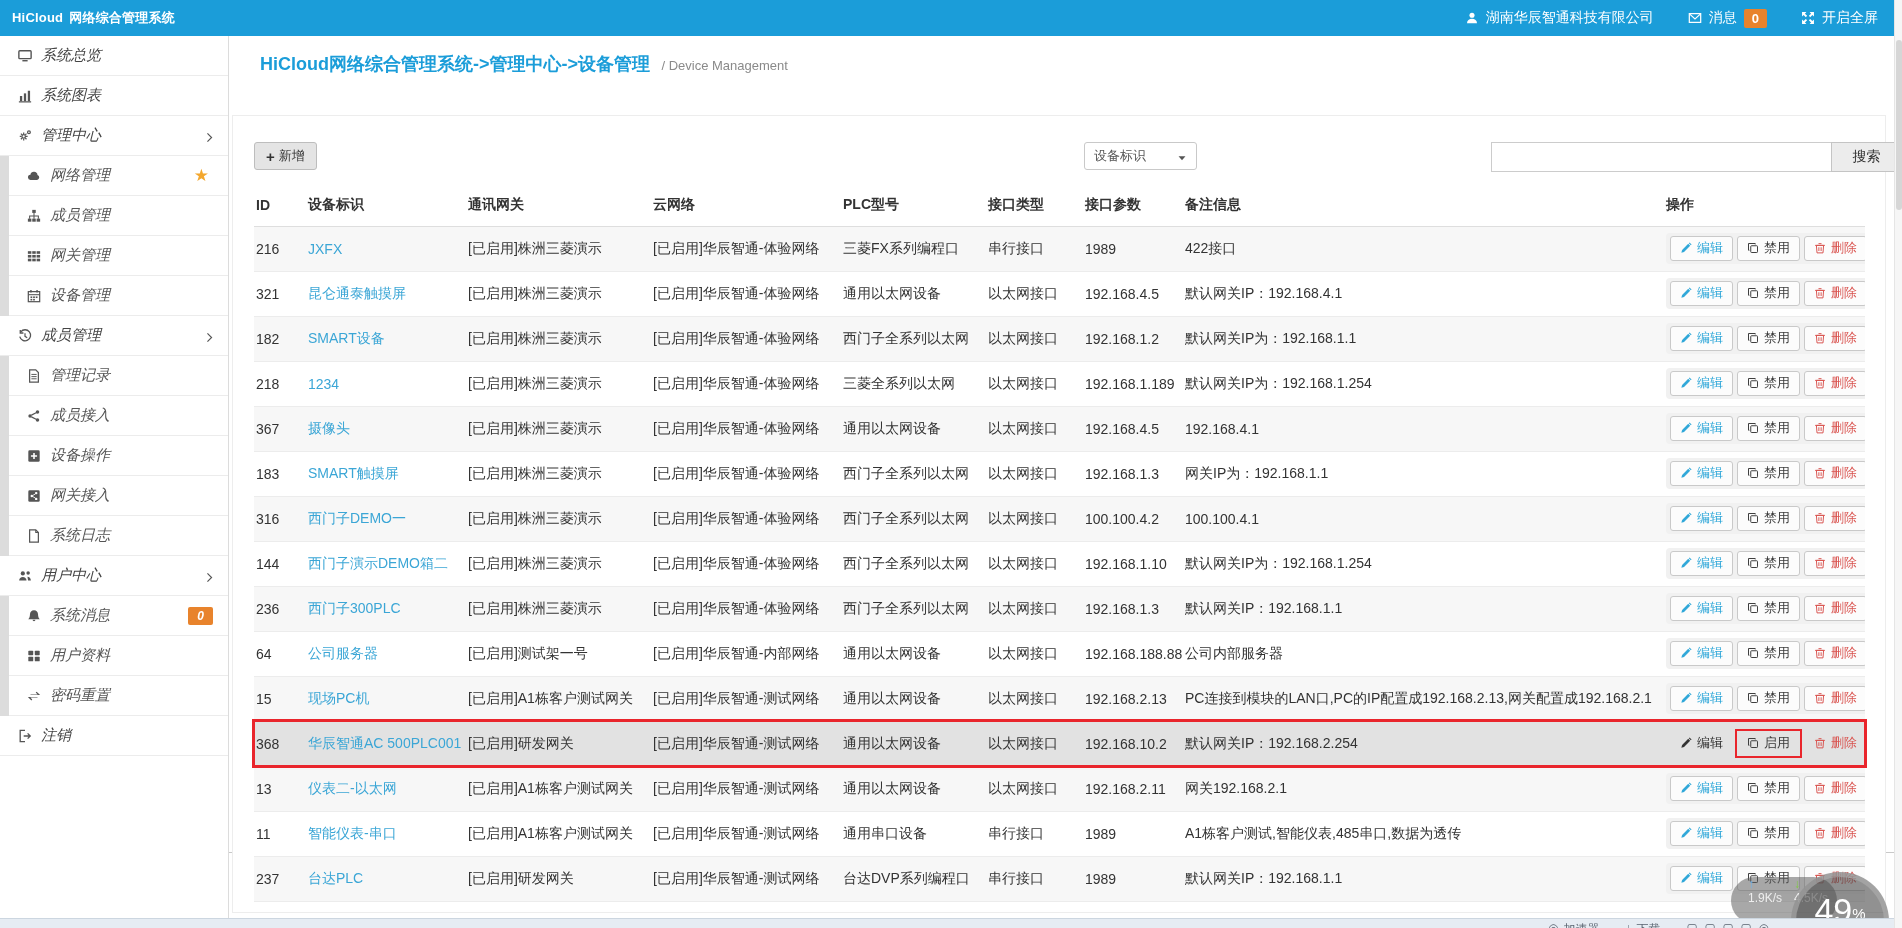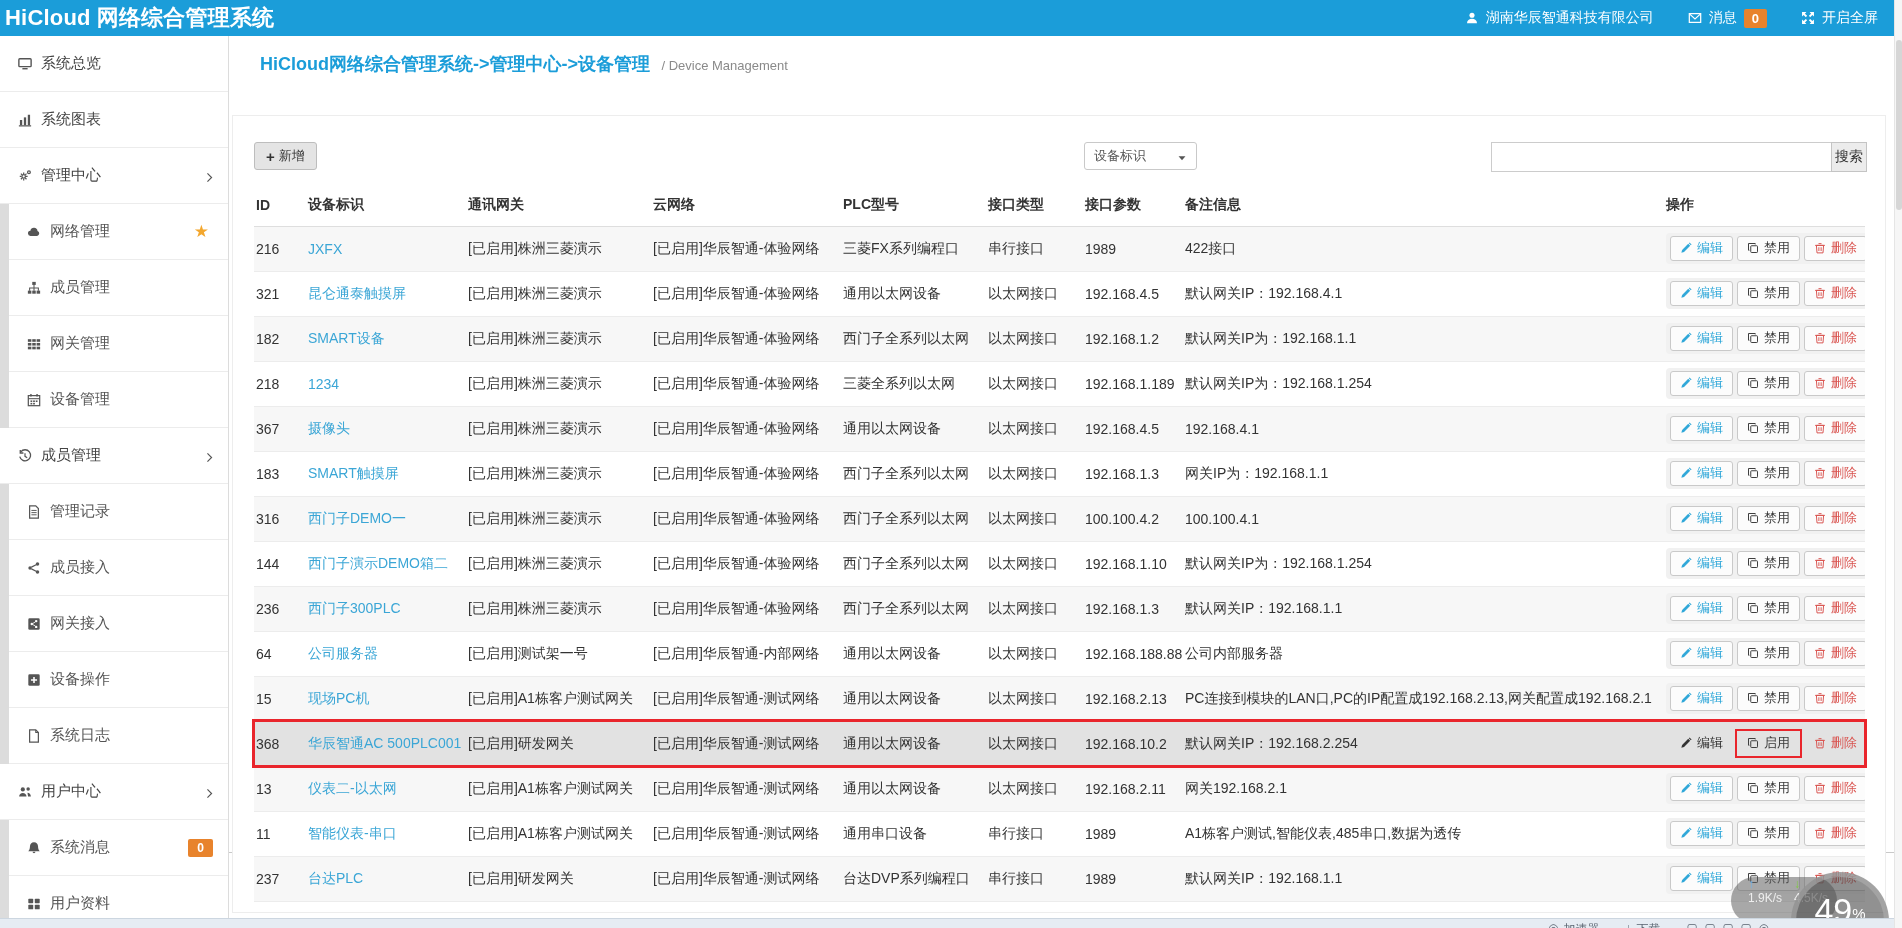--- a/index.html
+++ b/index.html
@@ -4,33 +4,33 @@
 <style>
   * { margin:0; padding:0; box-sizing:border-box; }
   html,body { width:1902px; height:928px; overflow:hidden; background:#fff;
     font-family:"Liberation Sans","DejaVu Sans",sans-serif; }
   body { position:relative; }
   .ico svg { width:14px; height:14px; vertical-align:-2px; display:inline-block; }
 
   
   .navbar { position:absolute; top:0; left:0; right:0; height:36px; background:#1b9dd9;
     color:#fff; display:flex; align-items:center; z-index:3; }
-  .brand { padding-left:5px; font-size:22px; font-weight:bold; letter-spacing:.2px; }
+  .brand { padding-left:12px; font-size:13px; font-weight:bold; letter-spacing:.2px; }
   .brand .suffix { font-weight:bold; margin-left:6px; }
   .nav-right { margin-left:auto; display:flex; align-items:center; gap:34px; padding-right:24px; font-size:14px; }
   .nav-item { display:flex; align-items:center; gap:7px; cursor:pointer; }
   .nav-item .ico { color:#fff; }
   .msg-badge { background:#e8832c; color:#fff; padding:1px 8px; font-weight:bold;
     border-radius:2px; font-size:13px; line-height:17px; }
 
   
   .sidebar { position:absolute; top:36px; left:0; width:229px; bottom:0; background:#fff;
     border-right:1px solid #dcdcdc; z-index:2; }
-  .side-item { height:56px; display:flex; align-items:center; gap:9px; padding-left:18px;
-    font-size:15px; color:#444; border-bottom:1px solid #ececec; cursor:pointer; position:relative; background:#fff; }
+  .side-item { height:40px; display:flex; align-items:center; gap:9px; padding-left:18px;
+    font-size:15px; color:#444; border-bottom:1px solid #ececec; cursor:pointer; position:relative; background:#fff;font-style:italic; }
   .side-item .ico { color:#555; flex:0 0 auto; }
   .submenu { border-left:9px solid #dcdcdc; }
   .side-item.lvl1 { padding-left:18px; color:#555; }
   .chev { position:absolute; right:13px; color:#a9a9a9; }
   .chev svg { width:11px; height:11px; }
   .star { position:absolute; right:19px; color:#f3a72e; font-size:17px; line-height:1; }
   .s-badge { position:absolute; right:15px; background:#e8832c; color:#fff; font-size:12px;
     font-weight:bold; padding:2px 9px; border-radius:2px; }
   .side-footer { position:absolute; left:7px; right:7px; top:852px; height:70px;
     border:1px solid #c9c9c9; background:#fff; display:flex; align-items:flex-start;
@@ -51,21 +51,21 @@
     font-family:inherit; }
   .add-btn .plus { font-weight:bold; font-size:15px; }
   .filter-select { position:absolute; left:851px; top:26px; width:113px; height:28px;
     border:1px solid #c9c9c9; border-radius:3px; background:#fff; display:flex;
     align-items:center; justify-content:space-between; padding:0 9px; font-size:13px;
     color:#555; cursor:pointer; }
   .filter-select .ico { color:#555; } .filter-select .ico svg { width:10px; height:10px; }
   .search-wrap { position:absolute; left:1258px; top:26px; display:flex; height:30px; }
   .search-input { width:340px; height:30px; border:1px solid #ccc; border-right:none;
     padding:0 9px; font-size:13px; outline:none; font-family:inherit; }
-  .search-btn { width:36px; height:30px; background:#ececec; border:1px solid #c4c4c4;
+  .search-btn { width:71px; height:30px; background:#ececec; border:1px solid #c4c4c4;
     font-size:14px; color:#333; cursor:pointer; font-family:inherit; }
 
   
   .data-table { position:absolute; left:21px; top:68px; width:1611px;
     border-collapse:collapse; table-layout:fixed; font-size:14px; color:#333; }
   .data-table th { height:42px; text-align:left; font-weight:bold; color:#333;
     border-bottom:1px solid #dedede; padding:0 8px 0 2px; white-space:nowrap; }
   .data-table td { height:45px; padding:0 8px 0 2px; white-space:nowrap; overflow:hidden;
     border-bottom:1px solid #ececec; }
   .data-table tbody tr:nth-child(odd) { background:#f7f7f7; }
@@ -245,35 +245,35 @@
               <circle cx="12" cy="3.5" r="2"></circle>
               <circle cx="12" cy="12.5" r="2"></circle>
             </g>
             <path d="M5 7l6-3M5 9l6 3" stroke="currentColor" stroke-width="1.3"></path>
           </svg></span>
         <span class="lbl">成员接入</span>
       </div>
       <div class="side-item lvl1">
         <span class="ico"><svg viewBox="0 0 16 16">
             <rect x="1.5" y="1.5" width="13" height="13" rx="1.5" fill="currentColor"></rect>
+            <path d="M8 4.5v7M4.5 8h7" stroke="#fff" stroke-width="1.8"></path>
+          </svg></span>
+        <span class="lbl">设备操作</span>
+      </div>
+      <div class="side-item lvl1">
+        <span class="ico"><svg viewBox="0 0 16 16">
+            <rect x="1.5" y="1.5" width="13" height="13" rx="1.5" fill="currentColor"></rect>
             <g fill="#fff">
               <circle cx="5.5" cy="8" r="1.4"></circle>
               <circle cx="10.5" cy="4.7" r="1.4"></circle>
               <circle cx="10.5" cy="11.3" r="1.4"></circle>
             </g>
             <path d="M6.6 7.4l3-1.8M6.6 8.6l3 1.8" stroke="#fff" stroke-width="1"></path>
           </svg></span>
         <span class="lbl">网关接入</span>
-      </div>
-      <div class="side-item lvl1">
-        <span class="ico"><svg viewBox="0 0 16 16">
-            <rect x="1.5" y="1.5" width="13" height="13" rx="1.5" fill="currentColor"></rect>
-            <path d="M8 4.5v7M4.5 8h7" stroke="#fff" stroke-width="1.8"></path>
-          </svg></span>
-        <span class="lbl">设备操作</span>
       </div>
       <div class="side-item lvl1">
         <span class="ico"><svg viewBox="0 0 16 16">
             <path d="M3 1h7l3 3v11H3z" fill="none" stroke="currentColor" stroke-width="1.4"></path>
             <path d="M10 1v3h3" fill="none" stroke="currentColor" stroke-width="1.2"></path>
           </svg></span>
         <span class="lbl">系统日志</span>
       </div>
     </div>
     <div class="side-item lvl0">

